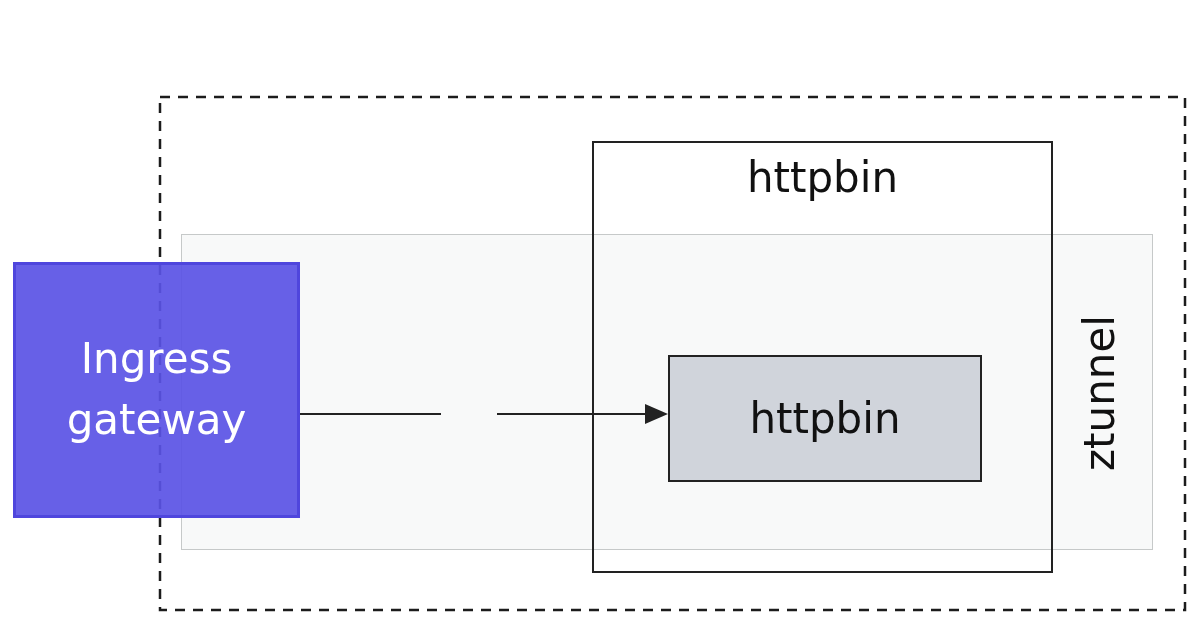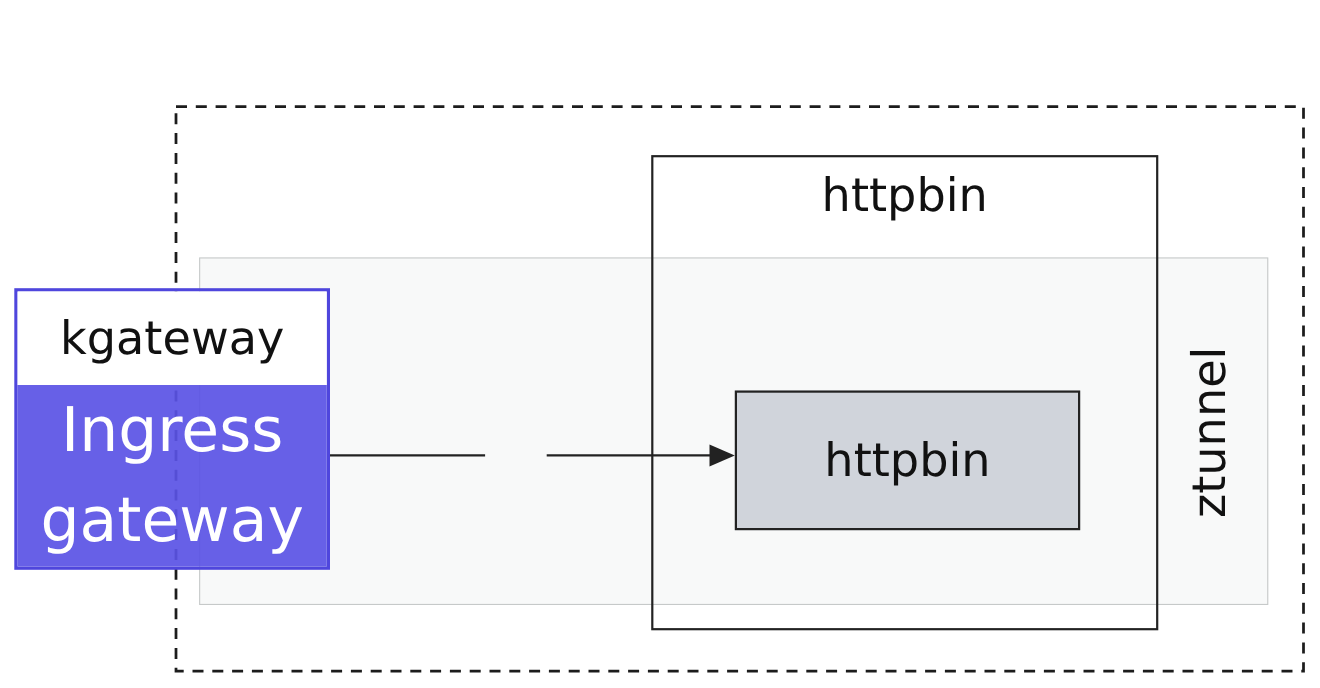--- a/index.html
+++ b/index.html
@@ -120,21 +120,21 @@
     background: var(--purple-fill, #5a52e5);
     opacity: 0.92;
   }
   .kgateway-node-label {
     position: absolute;
     inset: 0;
     display: flex;
     align-items: center;
     justify-content: center;
     text-align: center;
-    font-size: 56px;
+    font-size: 42px;
     line-height: 1.45;
     color: var(--text-white, #ffffff);
   }
 </style>
 </head>
 <body>
 
 <div class="canvas">
 
   <svg class="layer" viewBox="0 0 1200 625">
@@ -146,21 +146,20 @@
 
   <div class="ns-box">
     <div class="ns-title">httpbin</div>
   </div>
 
   <div class="node-httpbin">
     <span>httpbin</span>
   </div>
 
   <div class="kgateway-box">
-    <div class="kgateway-header">kgateway</div>
     <div class="kgateway-node">
       <div class="kgateway-node-bg"></div>
       <div class="kgateway-node-label">Ingress gateway</div>
     </div>
   </div>
 
   <svg class="layer" viewBox="0 0 1200 625">
     <line x1="300" y1="414" x2="441" y2="414" stroke="#222" stroke-width="2"></line>
     <line x1="497" y1="414" x2="648" y2="414" stroke="#222" stroke-width="2"></line>
     <polygon points="645,404 668,414 645,424" fill="#222"></polygon>

